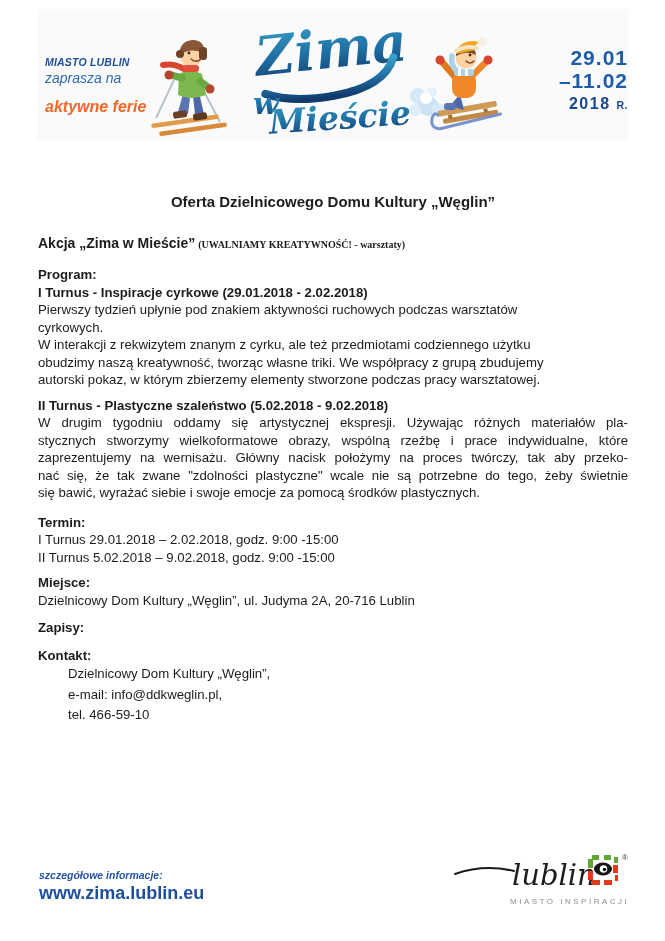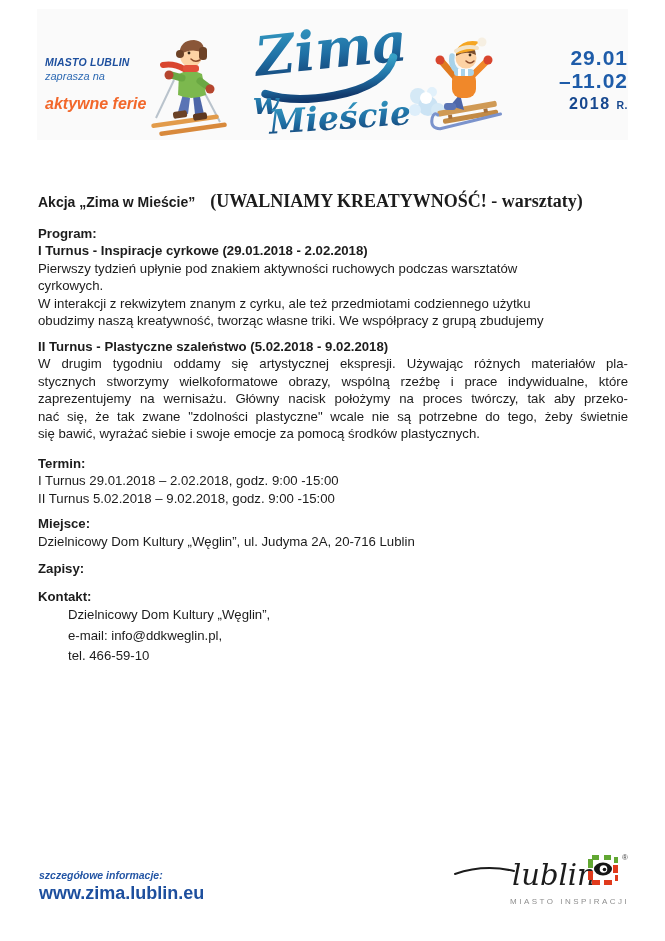--- a/index.html
+++ b/index.html
@@ -3,39 +3,39 @@
 <meta charset="utf-8">
 <style>
   html,body{margin:0;padding:0;background:#ffffff;}
   .page{position:relative;width:665px;height:941px;background:#ffffff;overflow:hidden;
         font-family:"Liberation Sans",sans-serif;color:#1c1c1c;}
   .header-band{position:absolute;left:37px;top:9px;width:591px;height:131px;background:#fafafa;}
 
   
   .promo{position:absolute;left:45px;top:56px;font-style:italic;line-height:1.15;}
   .promo-city{font-size:10.5px;font-weight:bold;color:#1d4f9e;letter-spacing:.2px;}
-  .promo-invite{font-size:11px;color:#2e6ab3;margin-top:2px;}
+  .promo-invite{font-size:14px;color:#2e6ab3;margin-top:2px;}
   .promo-slogan{font-size:16px;font-weight:bold;color:#f2672a;margin-top:12px;}
 
   
   .skier{position:absolute;left:149px;top:32px;}
   .zima-logo{position:absolute;left:241px;top:8px;}
   .sledder{position:absolute;left:404px;top:34px;}
 
   
   .dates{position:absolute;right:37px;top:46px;text-align:right;font-weight:bold;line-height:23px;}
   .dates-line{font-size:21px;color:#1e5ca9;letter-spacing:1px;}
   .dates-year{font-size:16px;color:#17488f;letter-spacing:1.5px;}
   .dates-suffix{font-size:10.5px;letter-spacing:.5px;}
 
   
   .content{position:absolute;left:38px;top:193px;width:590px;font-size:13.2px;line-height:17.5px;}
   .doc-title{font-size:15px;font-weight:bold;text-align:center;margin:0 0 24px 0;}
   .action{font-size:14px;font-weight:bold;margin:0 0 13px 0;}
-  .action-note{font-family:"Liberation Serif",serif;font-size:18px;margin-left:15px;}
+  .action-note{font-family:"Liberation Serif",serif;font-size:10px;margin-left:3px;}
   .sec{margin:0 0 8px 0;}
   .sec.m10{margin-bottom:10px;}
   .sec.m6{margin-bottom:12px;}
   .sec-h{font-weight:bold;}
   .tline{min-height:17.5px;}
   .justify .tline{text-align:justify;text-align-last:justify;}
   .justify .tline:last-child{text-align-last:auto;}
   .contact-list .tline{line-height:20.5px;padding-left:30px;}
 
   
@@ -134,33 +134,35 @@
     <circle cx="78" cy="8" r="4.5" fill="#f6efe2"></circle>
   </svg>
 
   <div class="dates">
     <div class="dates-line">29.01</div>
     <div class="dates-line">–11.02</div>
     <div class="dates-year"><span>2018</span> <span class="dates-suffix">R.</span></div>
   </div>
 
   <div class="content">
+    <div class="doc-title">Oferta Dzielnicowego Domu Kultury „Węglin”</div>
 
     <div class="action">
       <span>Akcja „Zima w Mieście”</span><span class="action-note">(UWALNIAMY KREATYWNOŚĆ! - warsztaty)</span>
     </div>
 
     <div class="sec">
       <div class="sec-h">Program:</div>
       <div class="sec-h">I Turnus - Inspiracje cyrkowe (29.01.2018 - 2.02.2018)</div>
       <div>
           <div class="tline">Pierwszy tydzień upłynie pod znakiem aktywności ruchowych podczas warsztatów</div>
           <div class="tline">cyrkowych.</div>
           <div class="tline">W interakcji z rekwizytem znanym z cyrku, ale też przedmiotami codziennego użytku</div>
           <div class="tline">obudzimy naszą kreatywność, tworząc własne triki. We współpracy z grupą zbudujemy</div>
+          <div class="tline">autorski pokaz, w którym zbierzemy elementy stworzone podczas pracy warsztatowej.</div>
         </div>
     </div>
 
     <div class="sec m6">
       <div class="sec-h">II Turnus - Plastyczne szaleństwo (5.02.2018 - 9.02.2018)</div>
       <div class="justify">
           <div class="tline">W drugim tygodniu oddamy się artystycznej ekspresji. Używając różnych materiałów pla-</div>
           <div class="tline">stycznych stworzymy wielkoformatowe obrazy, wspólną rzeźbę i prace indywidualne, które</div>
           <div class="tline">zaprezentujemy na wernisażu. Główny nacisk położymy na proces twórczy, tak aby przeko-</div>
           <div class="tline">nać się, że tak zwane "zdolności plastyczne" wcale nie są potrzebne do tego, żeby świetnie</div>

